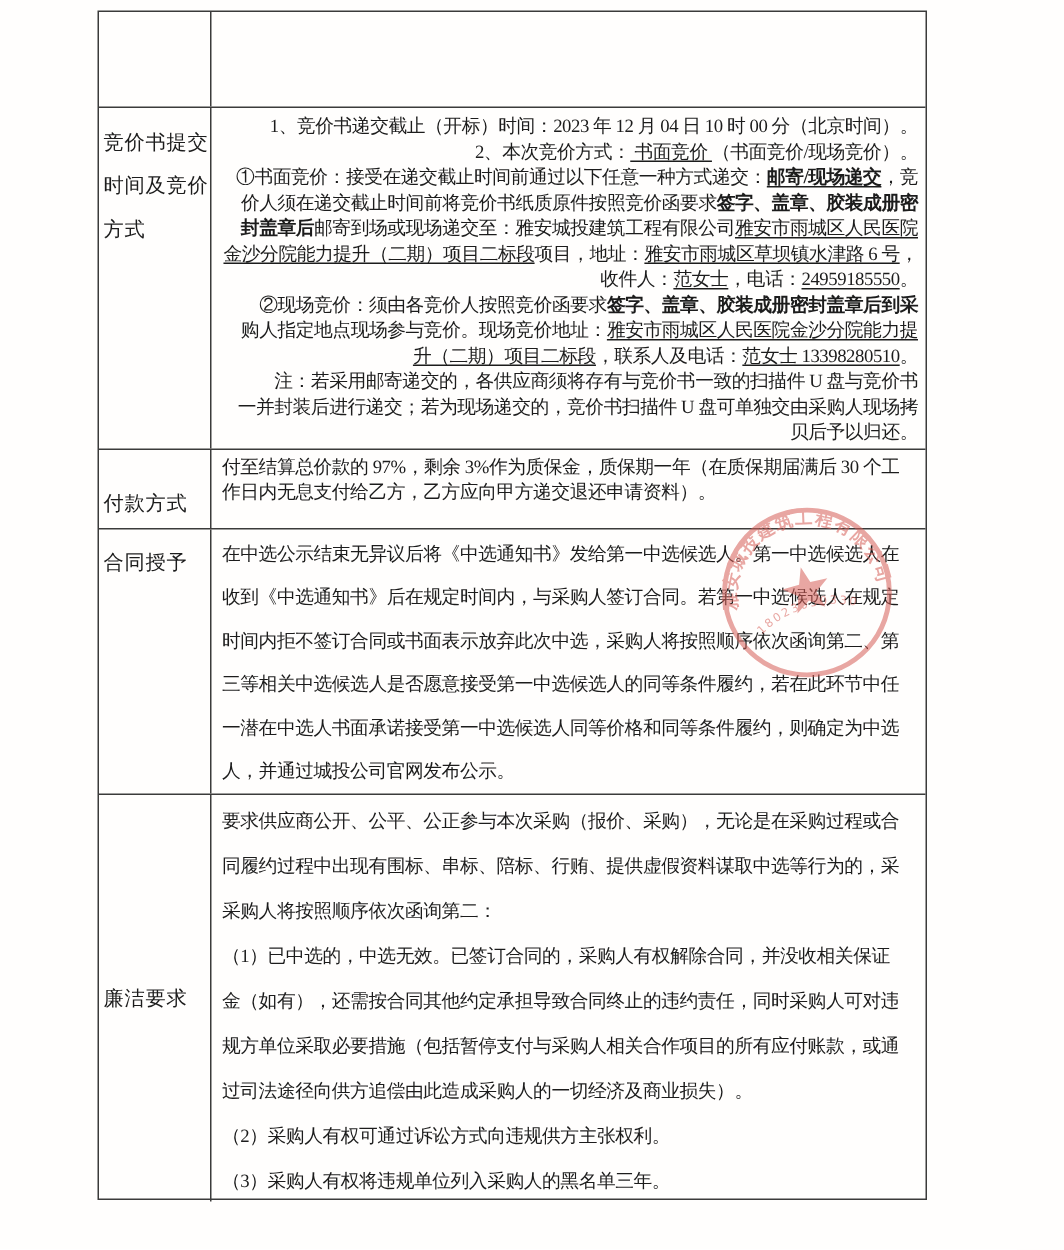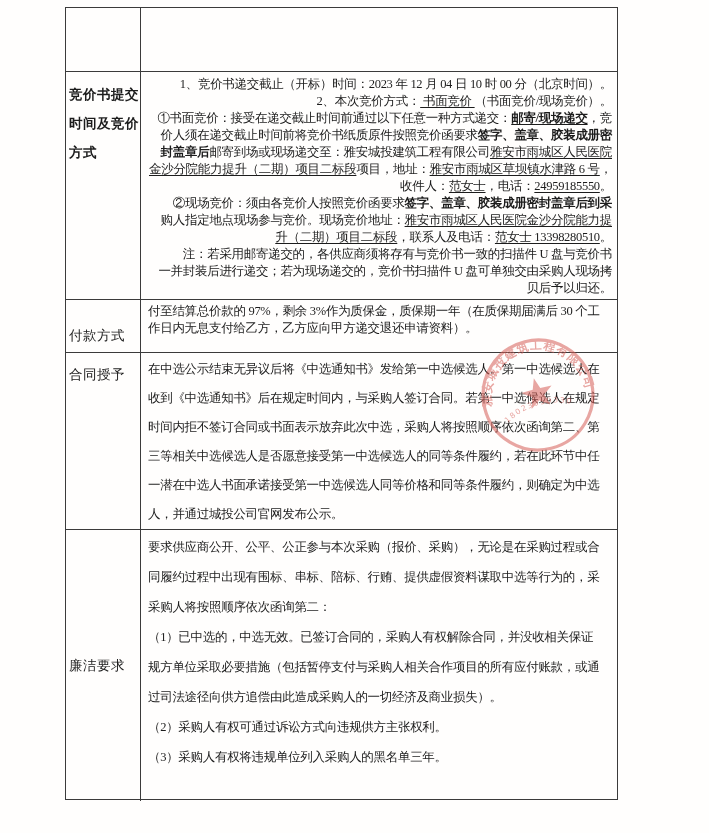--- a/index.html
+++ b/index.html
@@ -48,21 +48,21 @@
   .u{text-decoration:underline;text-underline-offset:2px;}
   .b{font-weight:bold;}
 
   
   .row-continuation{height:63px;}
   .row-bid{height:228px;}
   .row-payment{height:53px;}
   .row-award{height:177px;}
   .row-integrity{height:272px;}
 
-  .row-bid .cell-label{padding-top:8px;font-weight:bold;}
+  .row-bid .cell-label{padding-top:8px;}
   .row-payment .cell-label{justify-content:flex-end;}
   .row-award .cell-label{padding-top:7px;}
   .row-integrity .cell-label{justify-content:center;}
 
   .row-bid .line{line-height:17px;}
   .row-payment .line{line-height:17px;}
   .row-payment .cell-content{padding-top:3px;}
   .row-award .line{line-height:29px;}
   .row-award .cell-content{padding-top:2px;}
   .row-integrity .line{line-height:30px;}
@@ -146,20 +146,21 @@
 
     <div class="row row-integrity">
       <div class="cell-label">
           <div class="lbl-line">廉洁要求</div>
         </div>
       <div class="cell-content">
           <div class="line"><span>要求供应商公开、公平、公正参与本次采购（报价、采购），无论是在采购过程或合</span></div>
           <div class="line"><span>同履约过程中出现有围标、串标、陪标、行贿、提供虚假资料谋取中选等行为的，采</span></div>
           <div class="line"><span>采购人将按照顺序依次函询第二：</span></div>
           <div class="line"><span>（1）已中选的，中选无效。已签订合同的，采购人有权解除合同，并没收相关保证</span></div>
+          <div class="line"><span>金（如有），还需按合同其他约定承担导致合同终止的违约责任，同时采购人可对违</span></div>
           <div class="line"><span>规方单位采取必要措施（包括暂停支付与采购人相关合作项目的所有应付账款，或通</span></div>
           <div class="line"><span>过司法途径向供方追偿由此造成采购人的一切经济及商业损失）。</span></div>
           <div class="line"><span>（2）采购人有权可通过诉讼方式向违规供方主张权利。</span></div>
           <div class="line"><span>（3）采购人有权将违规单位列入采购人的黑名单三年。</span></div>
         </div>
     </div>
 
   </div>
 
   <div class="seal">

